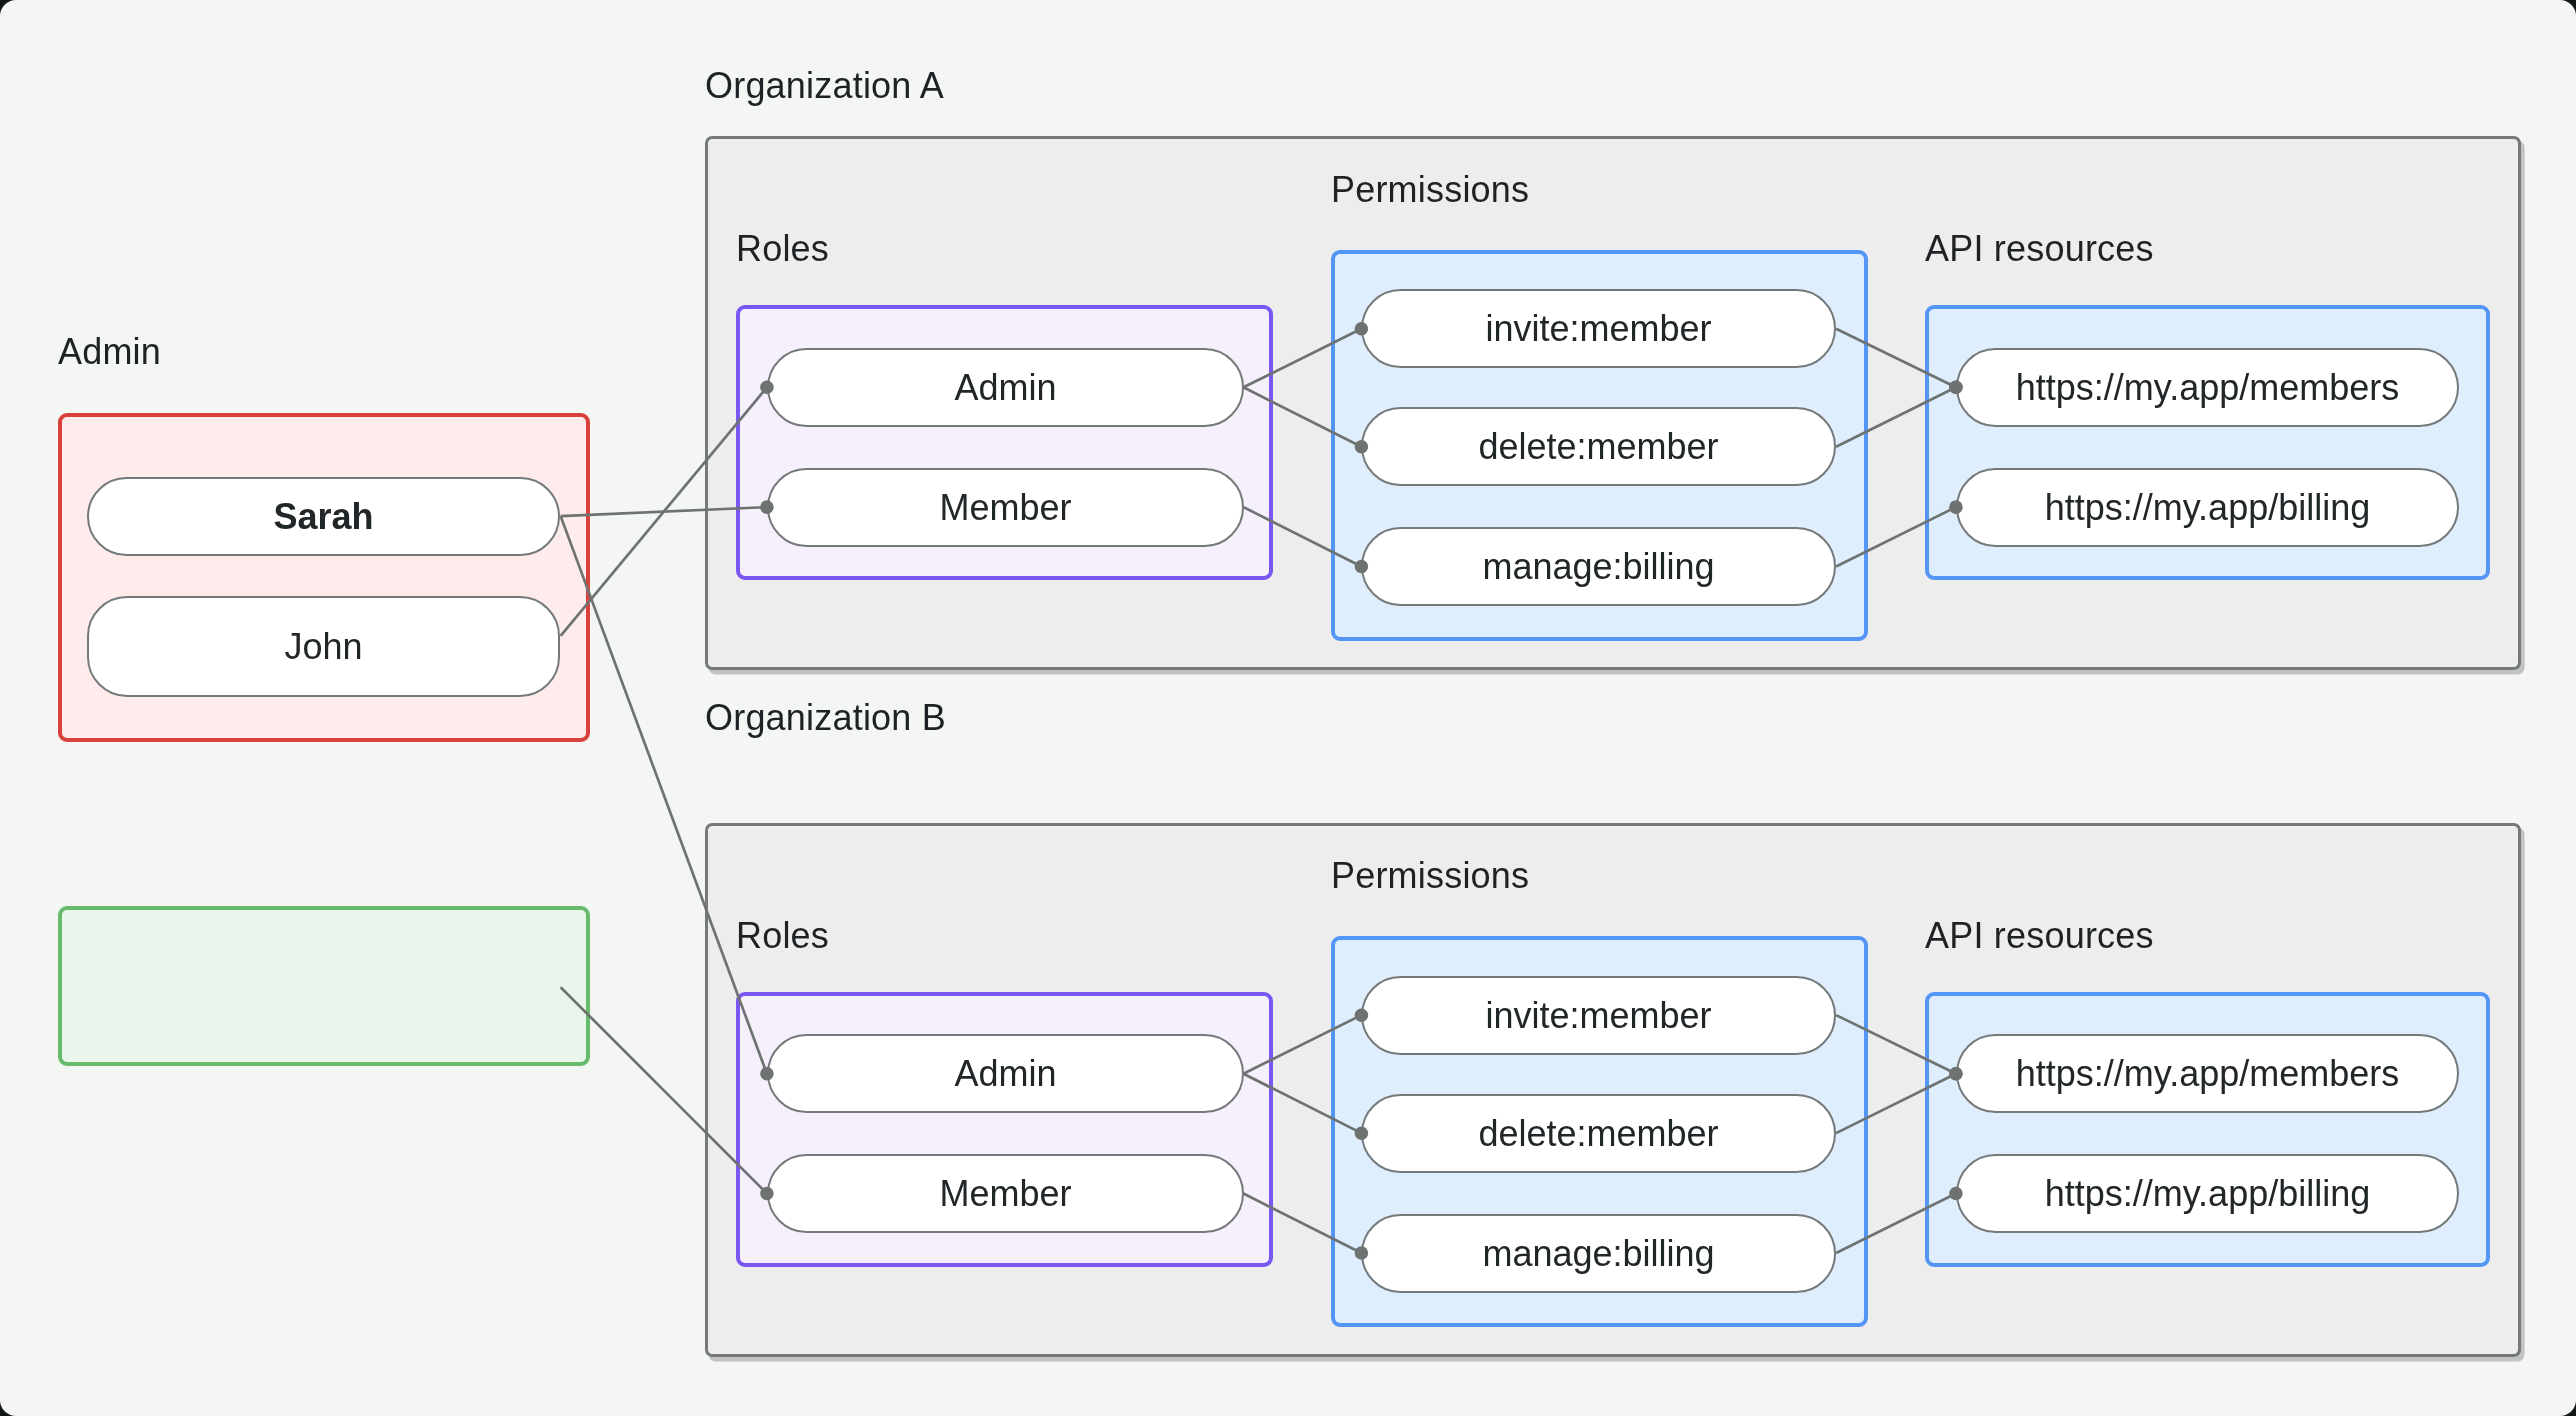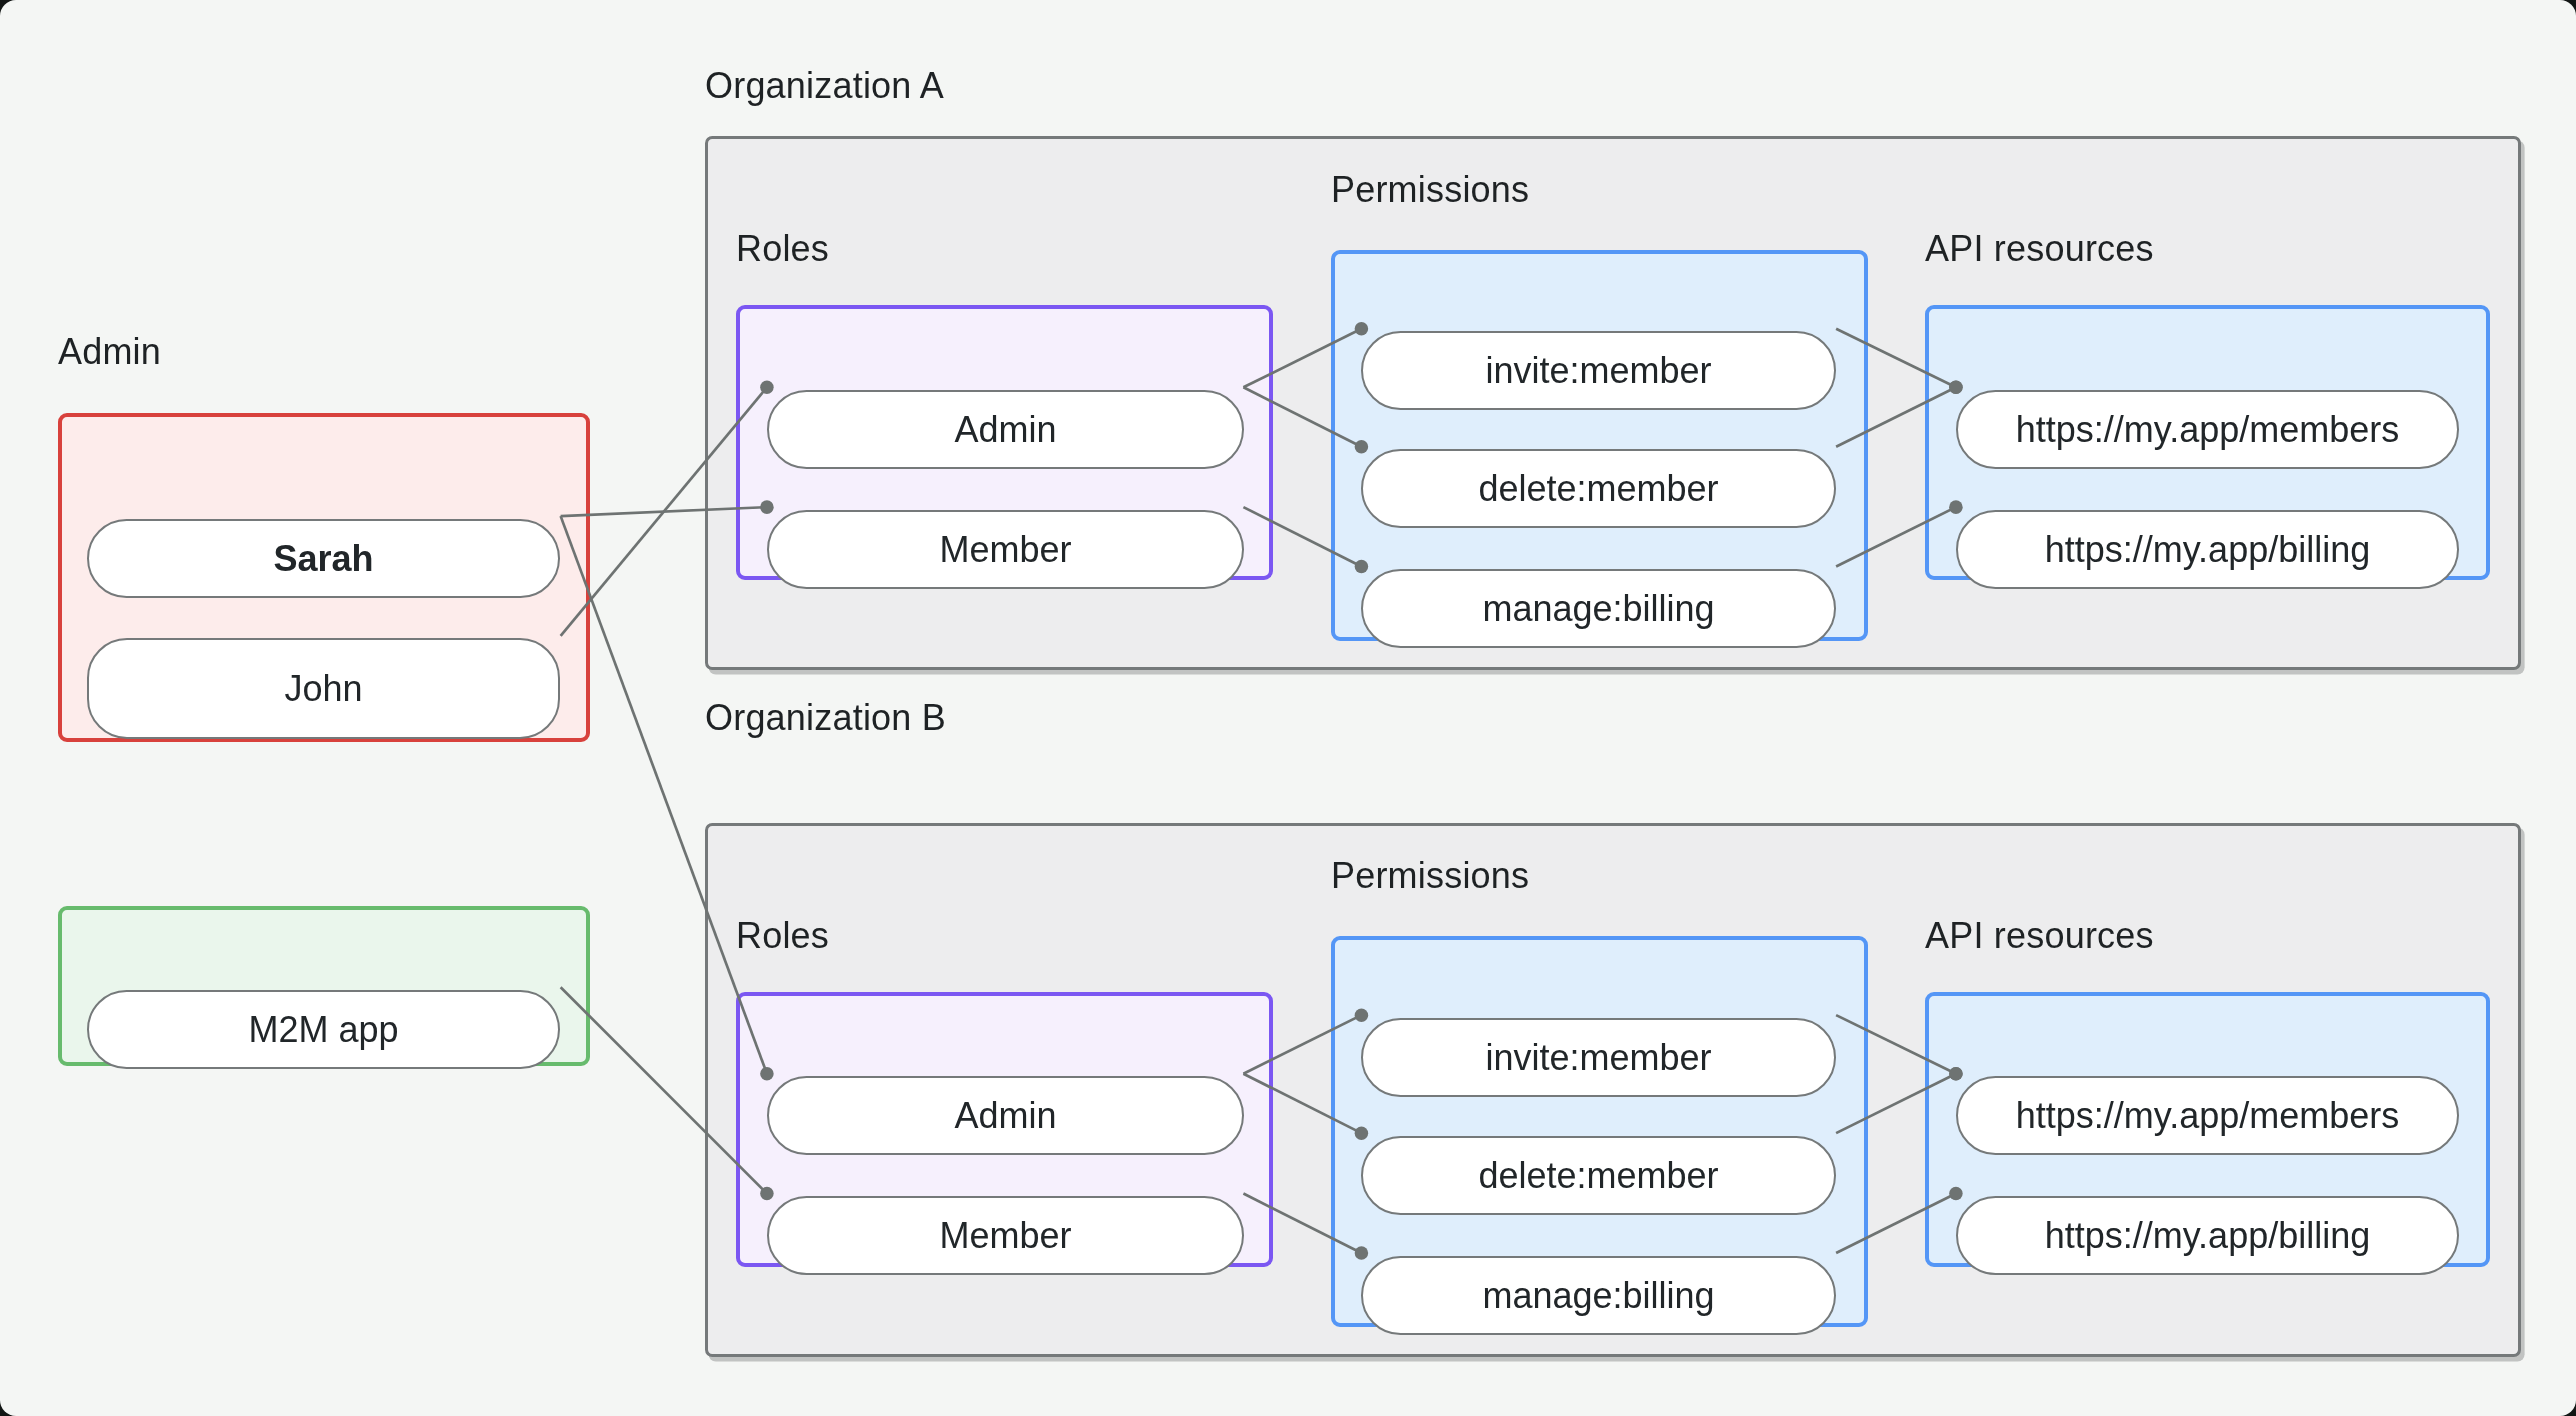--- a/index.html
+++ b/index.html
@@ -25,21 +25,20 @@
     position:absolute;box-sizing:border-box;
     border:3.6px solid transparent;border-radius:7.2px;
     box-shadow:3.6px 4.5px 0 rgba(40,45,44,0.25);
   }
   .pill{
     position:absolute;box-sizing:border-box;
     background:#ffffff;border:2.7px solid #75797a;border-radius:40px;
     display:flex;align-items:center;justify-content:center;
     font-size:36px;color:#212629;white-space:nowrap;
     z-index:5;
-    margin-top:42px;
   }
   .edges{
     position:absolute;left:0;top:0;z-index:10;pointer-events:none;
   }
 </style>
 </head>
 <body>
 
 <div class="page">
 
@@ -101,21 +100,20 @@
       <circle cx="2171" cy="563" r="7.5" fill="#6e7372"></circle>
       <circle cx="1511" cy="1127" r="7.5" fill="#6e7372"></circle>
       <circle cx="1511" cy="1258" r="7.5" fill="#6e7372"></circle>
       <circle cx="1511" cy="1391" r="7.5" fill="#6e7372"></circle>
       <circle cx="2171" cy="1192" r="7.5" fill="#6e7372"></circle>
       <circle cx="2171" cy="1192" r="7.5" fill="#6e7372"></circle>
       <circle cx="2171" cy="1325" r="7.5" fill="#6e7372"></circle>
     </svg>
 <div class="pill" style="left: 87px; top: 477px; width: 473px; height: 79px; background: rgb(255, 255, 255); border-color: rgb(117, 121, 122); font-weight: bold;">Sarah</div>
     <div class="pill" style="left: 87px; top: 596px; width: 473px; height: 101px; background: rgb(255, 255, 255); border-color: rgb(117, 121, 122);">John</div>
-    <div class="pill" style="left: 87px; top: 948px; width: 473px; height: 79px; background: rgb(255, 255, 255); border-color: rgb(117, 121, 122);">M2M app</div>
     <div class="pill" style="left: 767px; top: 348px; width: 477px; height: 79px; background: rgb(255, 255, 255); border-color: rgb(117, 121, 122);">Admin</div>
     <div class="pill" style="left: 767px; top: 468px; width: 477px; height: 79px; background: rgb(255, 255, 255); border-color: rgb(117, 121, 122);">Member</div>
     <div class="pill" style="left: 1361px; top: 289px; width: 475px; height: 79px; background: rgb(255, 255, 255); border-color: rgb(117, 121, 122);">invite:member</div>
     <div class="pill" style="left: 1361px; top: 407px; width: 475px; height: 79px; background: rgb(255, 255, 255); border-color: rgb(117, 121, 122);">delete:member</div>
     <div class="pill" style="left: 1361px; top: 527px; width: 475px; height: 79px; background: rgb(255, 255, 255); border-color: rgb(117, 121, 122);">manage:billing</div>
     <div class="pill" style="left: 1956px; top: 348px; width: 503px; height: 79px; background: rgb(255, 255, 255); border-color: rgb(117, 121, 122);">https://my.app/members</div>
     <div class="pill" style="left: 1956px; top: 468px; width: 503px; height: 79px; background: rgb(255, 255, 255); border-color: rgb(117, 121, 122);">https://my.app/billing</div>
     <div class="pill" style="left: 767px; top: 1034px; width: 477px; height: 79px; background: rgb(255, 255, 255); border-color: rgb(117, 121, 122);">Admin</div>
     <div class="pill" style="left: 767px; top: 1154px; width: 477px; height: 79px; background: rgb(255, 255, 255); border-color: rgb(117, 121, 122);">Member</div>
     <div class="pill" style="left: 1361px; top: 976px; width: 475px; height: 79px; background: rgb(255, 255, 255); border-color: rgb(117, 121, 122);">invite:member</div>

